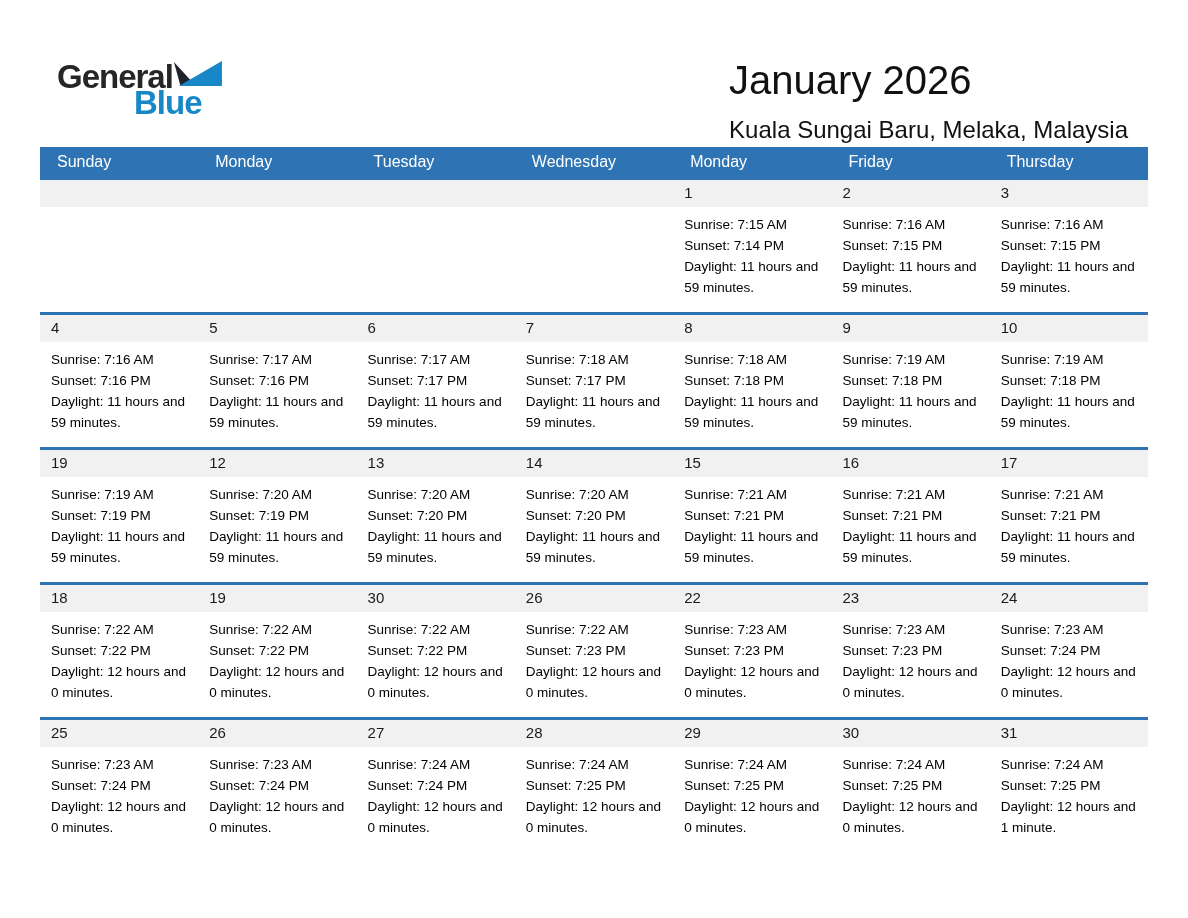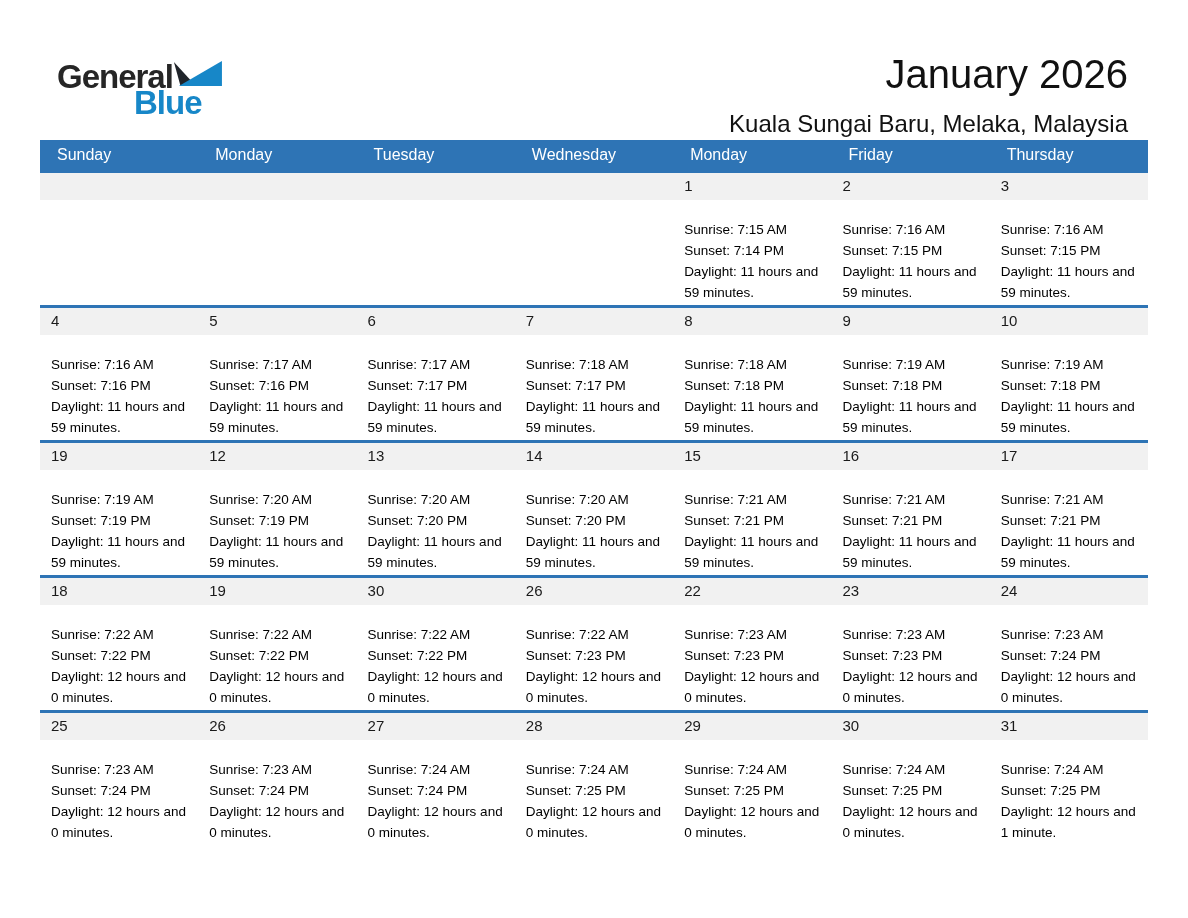--- a/index.html
+++ b/index.html
@@ -61,42 +61,42 @@
     font-size: 33px;
     font-weight: 600;
     color: #1787c8;
     letter-spacing: -1px;
     margin: -7px 0 0 77px;
   }
 
   
   .title-block {
     position: absolute;
-    top: 52px;
+    top: 58px;
     right: 60px;
-    text-align: right;
+    text-align: left;
     color: #111111;
   }
   .title {
     font-size: 40px;
     font-weight: 400;
     line-height: 44px;
   }
   .subtitle {
     font-size: 24px;
     font-weight: 400;
     line-height: 28px;
     margin-top: 14px;
   }
 
   
   table.calendar {
     position: absolute;
     left: 40px;
-    top: 140px;
+    top: 147px;
     width: 1108px;
     border-collapse: collapse;
     table-layout: fixed;
   }
   table.calendar th {
     background: #2e74b5;
     color: #ffffff;
     font-weight: 400;
     font-size: 16px;
     text-align: left;
@@ -112,21 +112,21 @@
     padding: 0;
   }
   .day-strip {
     background: #f1f1f1;
     height: 23px;
     padding: 4px 0 0 11px;
     font-size: 15px;
     color: #1a1a1a;
   }
   .details {
-    padding: 19px 8px 0 11px;
+    padding: 7px 8px 0 11px;
     font-size: 13.5px;
     line-height: 21px;
     color: #000000;
   }
 </style>
 </head>
 <body>
 
 <div class="page">
 

